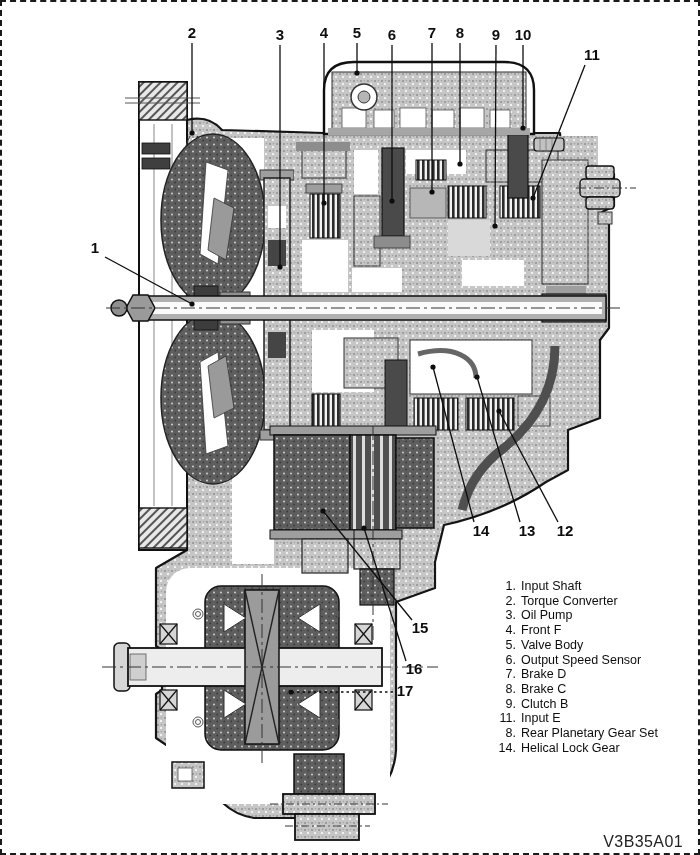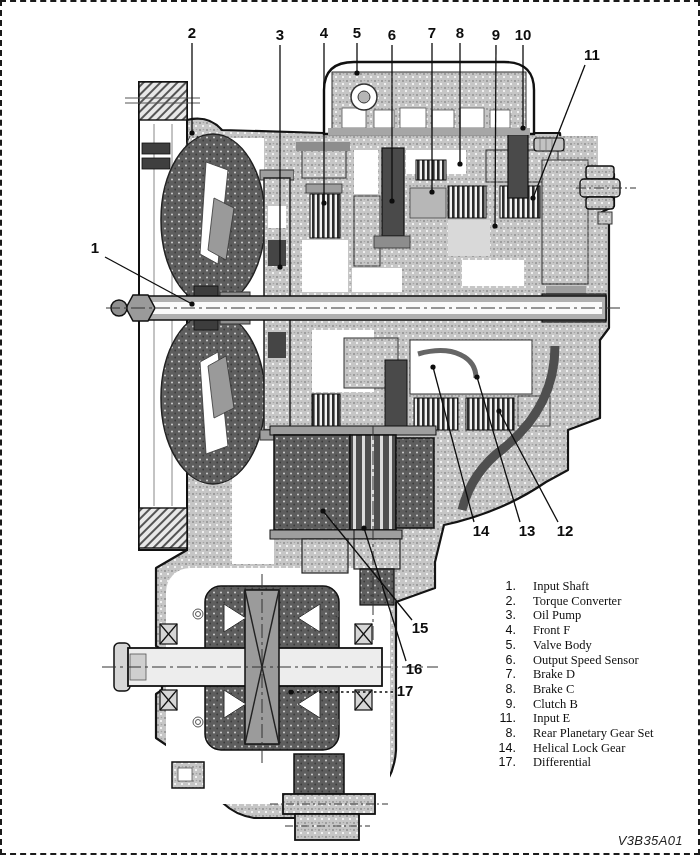--- a/index.html
+++ b/index.html
@@ -8,22 +8,22 @@
     box-sizing:border-box;border:2px dashed #1a1a1a;overflow:hidden;
     font-family:"Liberation Sans",sans-serif;
   }
   svg{position:absolute;left:0;top:0;}
   .callout-num{font-family:"Liberation Sans",sans-serif;font-size:15px;font-weight:700;fill:#0d0d0d;text-anchor:middle;}
   .leader{stroke:#0d0d0d;stroke-width:1.3;fill:none;}
   .leader-dot{fill:#0d0d0d;}
   .legend{position:absolute;left:488px;top:577px;font-size:12.5px;line-height:14.7px;color:#0d0d0d;}
   .legend-row{display:flex;white-space:nowrap;}
   .legend-num{flex:0 0 26px;width:26px;text-align:right;}
-  .legend-label{margin-left:17px;font-family:Liberation Serif, serif;}
-  .figure-code{position:absolute;right:15px;top:831px;font-size:13px;color:#222;letter-spacing:.4px;font-style:italic;}
+  .legend-label{margin-left:5px;}
+  .figure-code{position:absolute;right:15px;top:831px;font-size:16px;color:#222;letter-spacing:.4px;}
 </style>
 </head>
 <body>
 
 <div class="stage">
 
 <svg width="700" height="855" viewBox="0 0 700 855">
   <defs>
     <pattern id="stip" width="7" height="7" patternUnits="userSpaceOnUse">
       <rect width="7" height="7" fill="#c6c6c6"></rect>
@@ -330,22 +330,18 @@
           <span class="legend-label">Input E</span>
         </div>
         <div class="legend-row">
           <span class="legend-num">8.</span>
           <span class="legend-label">Rear Planetary Gear Set</span>
         </div>
         <div class="legend-row">
           <span class="legend-num">14.</span>
           <span class="legend-label">Helical Lock Gear</span>
         </div>
-        <div class="legend-row">
-          <span class="legend-num">17.</span>
-          <span class="legend-label">Differential</span>
-        </div>
       </div>
 </div>
 
 <div class="figure-code">V3B35A01</div>
 
 </div>
 
 </body></html>

